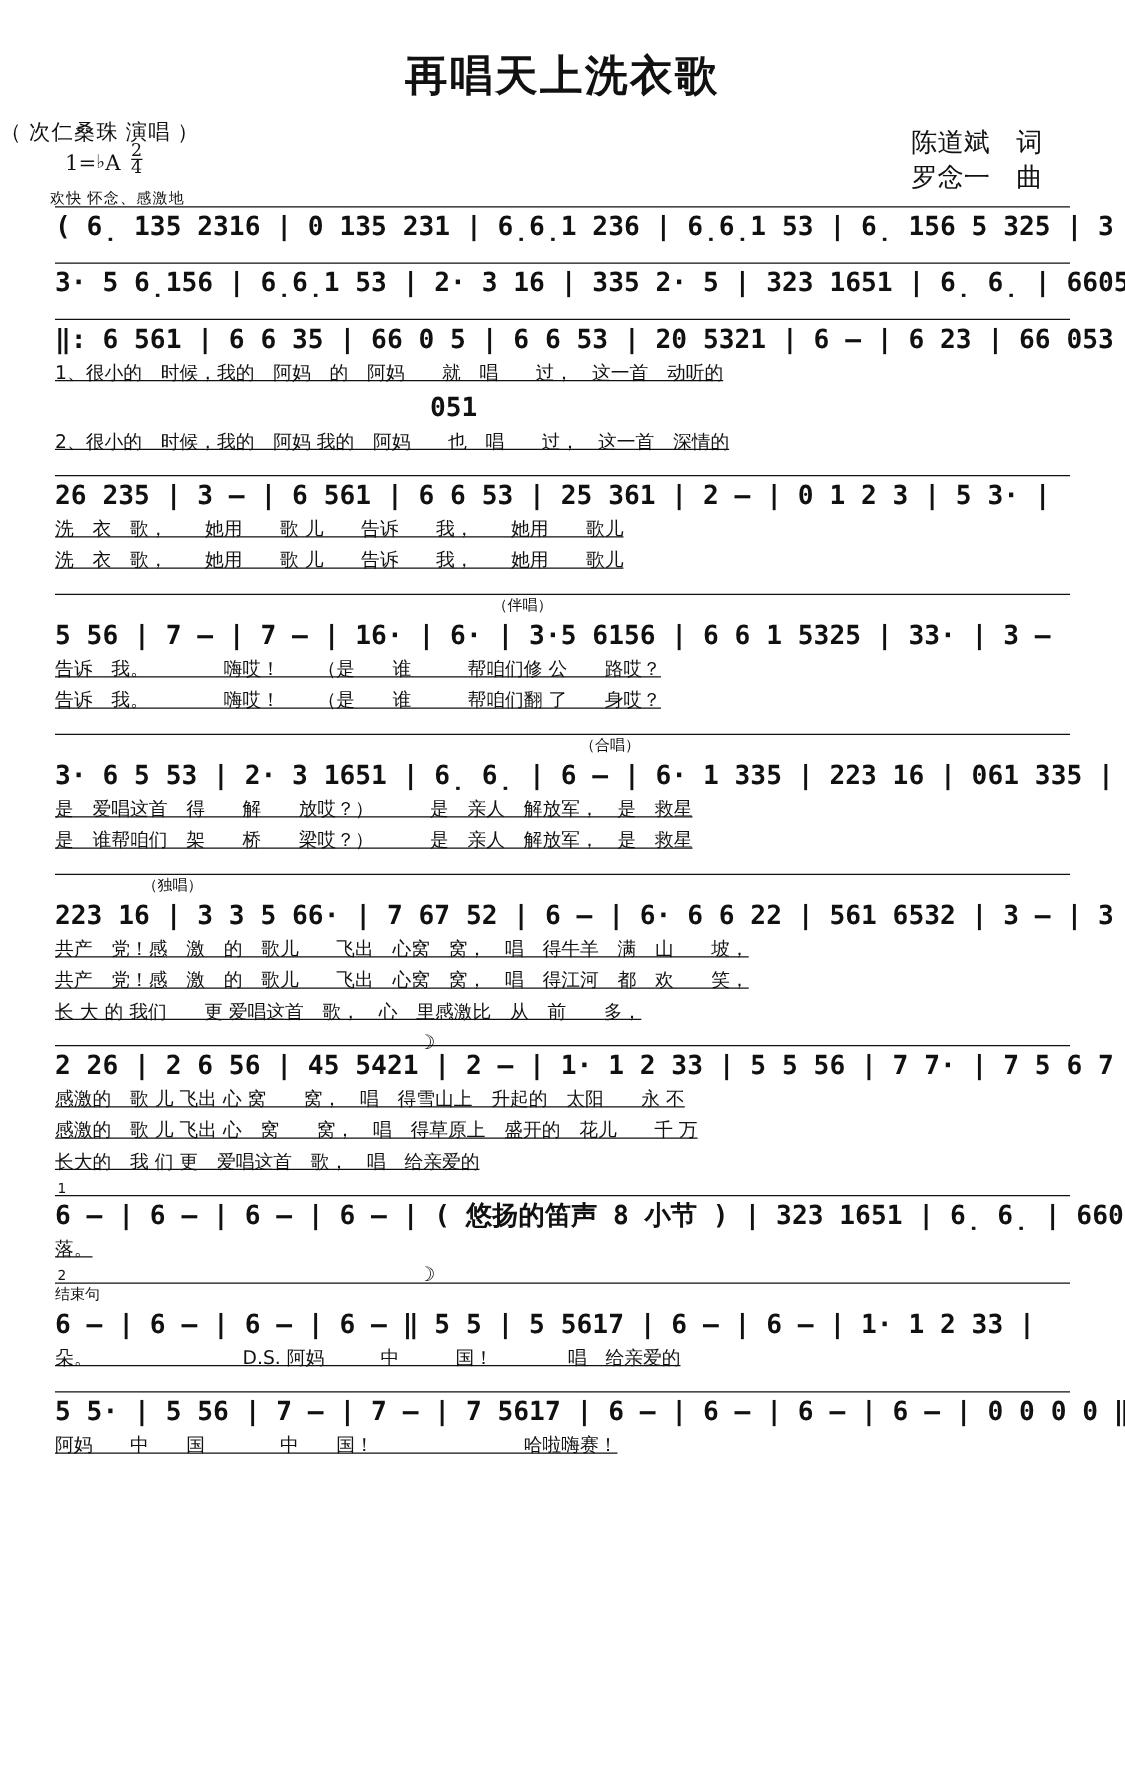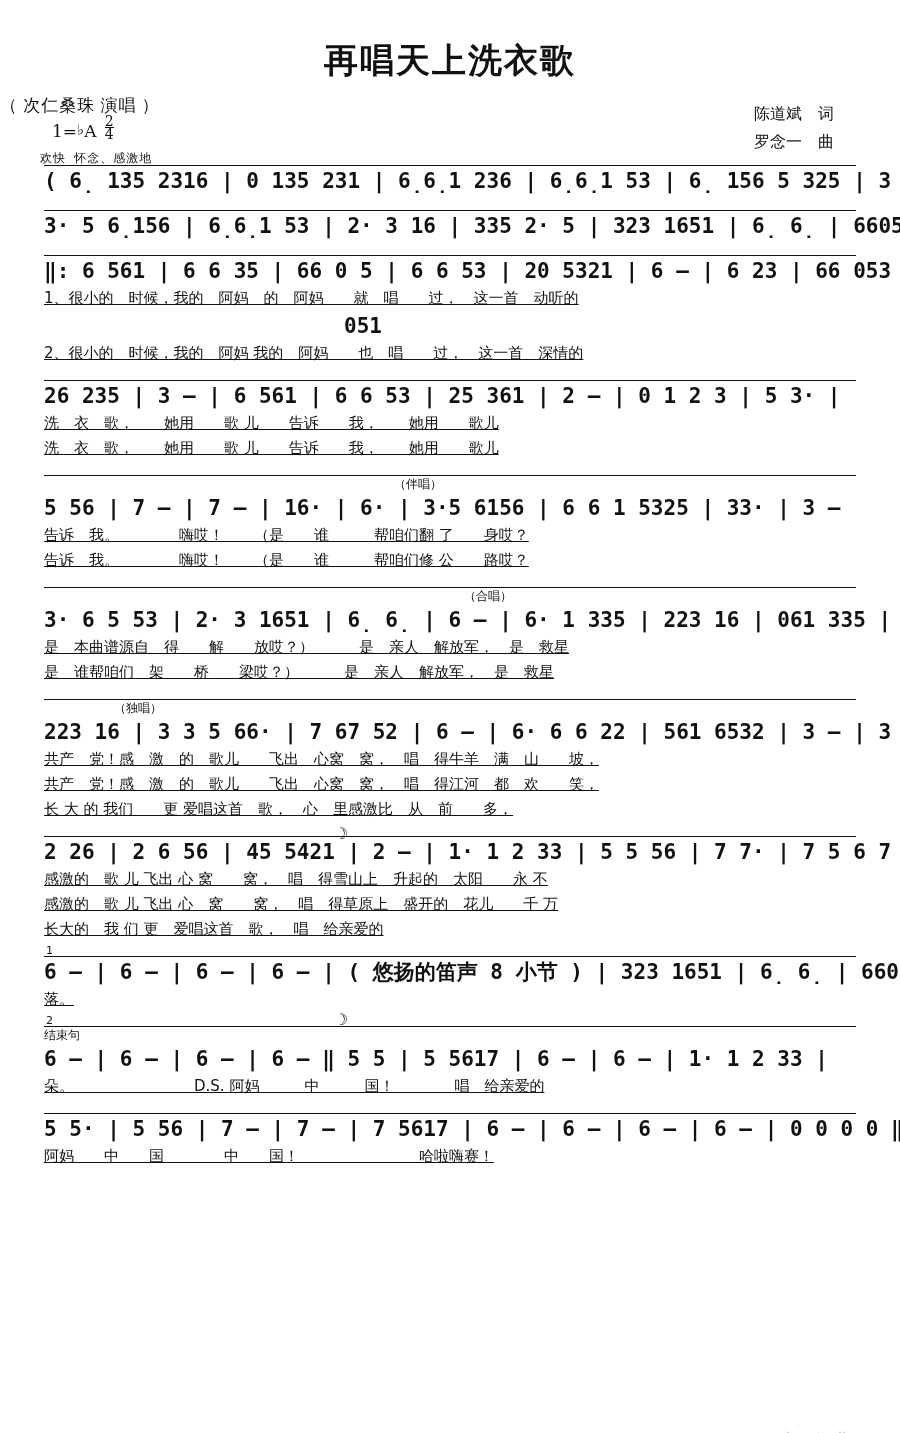--- a/index.html
+++ b/index.html
@@ -25,21 +25,21 @@
   .subtitle{
     text-align:left;
     font-size:17px;
     margin-top:10px;
     letter-spacing:1px;
   }
   .credits{
     position:absolute;
     right:66px;
     top:62px;
-    font-size:16px;
+    font-size:21px;
     line-height:28px;
     text-align:left;
   }
 
   .keysig{
     position:absolute;
     left:52px;
     top:78px;
     font-size:17px;
     font-family:"DejaVu Serif", serif;
@@ -54,21 +54,21 @@
     margin-left:3px;
   }
   .meter .num{display:block;}
   .meter .den{display:block;border-top:1px solid #111;padding-top:1px;}
   .tempo{
     position:absolute;
     left:40px;
     top:112px;
     font-size:12px;
     letter-spacing:1px;
-    font-family:Liberation Mono, monospace;
+    font-family:Liberation Serif, serif;
   }
 
   
   .sys{
     position:relative;
     margin:0 44px;
     padding-top:14px;
   }
   .notes{
     font-family:"DejaVu Sans Mono", monospace;
@@ -166,29 +166,29 @@
     <div class="rule"></div>
     <div class="notes">26 235 | 3 – | 6 561 | 6 6 53 | 25 361 | 2 – | 0 1 2 3 | 5 3· |</div>
     <div class="lyr">洗　衣　歌，　　她用　　歌 儿　　告诉　　我，　　她用　　歌儿</div>
     <div class="lyr">洗　衣　歌，　　她用　　歌 儿　　告诉　　我，　　她用　　歌儿</div>
   </div>
 
   <div class="sys">
     <div class="rule"></div>
     <div class="anno" style="margin-left:350px;">（伴唱）</div>
     <div class="notes">5 56 | 7 – | 7 – | 16· | 6· | 3·5 6156 | 6 6 1 5325 | 33· | 3 –</div>
+    <div class="lyr">告诉　我。　　　　嗨哎！　　（是　　谁　　　帮咱们修 公　　路哎？</div>
     <div class="lyr">告诉　我。　　　　嗨哎！　　（是　　谁　　　帮咱们翻 了　　身哎？</div>
-    <div class="lyr">告诉　我。　　　　嗨哎！　　（是　　谁　　　帮咱们修 公　　路哎？</div>
   </div>
 
   <div class="sys">
     <div class="rule"></div>
     <div class="anno" style="margin-left:420px;">（合唱）</div>
     <div class="notes">3· 6 5 53 | 2· 3 1651 | 6̣ 6̣ | 6 – | 6· 1 335 | 223 16 | 061 335 |</div>
-    <div class="lyr">是　本曲谱源自　得　　解　　放哎？）　　　是　亲人　解放军，　是　救星</div>
+    <div class="lyr">是　爱唱这首　得　　解　　放哎？）　　　是　亲人　解放军，　是　救星</div>
     <div class="lyr">是　谁帮咱们　架　　桥　　梁哎？）　　　是　亲人　解放军，　是　救星</div>
   </div>
 
   <div class="sys">
     <div class="rule"></div>
     <div class="anno" style="margin-left:70px;">（独唱）</div>
     <div class="notes">223 16 | 3 3 5 66· | 7 67 52 | 6 – | 6· 6 6 22 | 561 6532 | 3 – | 3 – |</div>
     <div class="lyr">共产　党！感　激　的　歌儿　　飞出　心窝　窝，　唱　得牛羊　满　山　　坡，</div>
     <div class="lyr">共产　党！感　激　的　歌儿　　飞出　心窝　窝，　唱　得江河　都　欢　　笑，</div>
     <div class="lyr">长 大 的 我们　　更 爱唱这首　歌，　心　里感激比　从　前　　多，</div>

